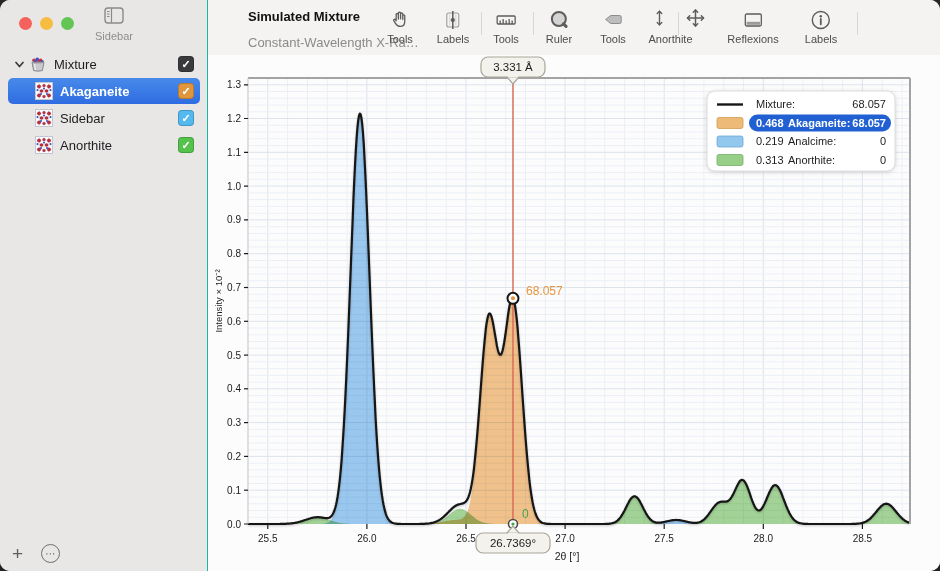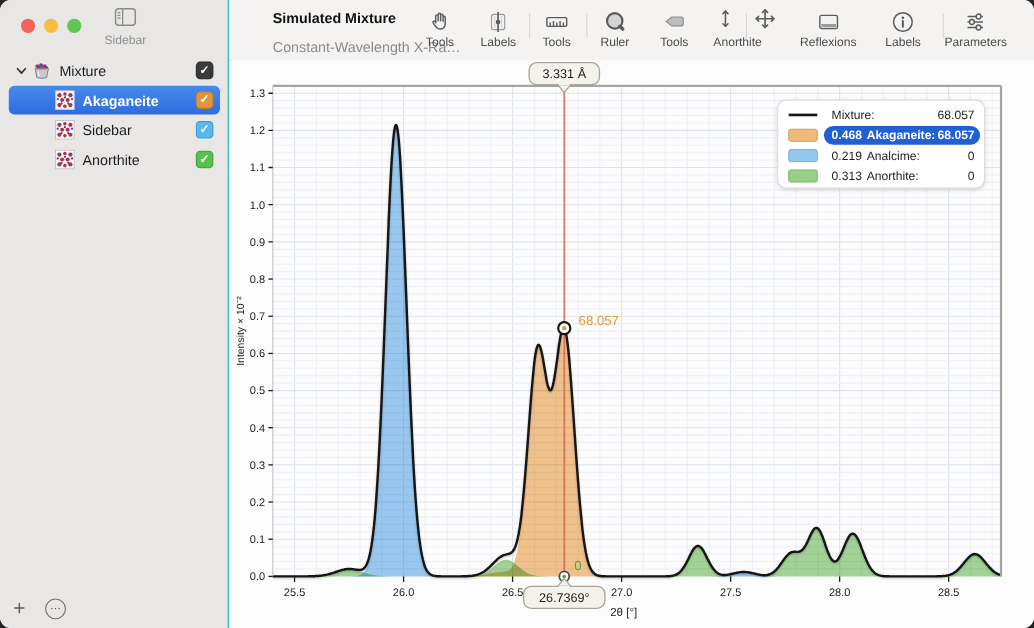--- a/index.html
+++ b/index.html
@@ -7,21 +7,21 @@
   
   .sidebar{position:absolute;left:0;top:0;width:207px;height:571px;background:#e8e7e6;border-right:3px solid #14b8a6;}
   .traffic{position:absolute;top:17px;left:19px;display:flex;gap:8px;}
   .tl{width:13px;height:13px;border-radius:50%;}
   .sidebar-toggle{position:absolute;top:7px;left:88px;width:52px;text-align:center;color:#8e8e8e;}
   .sidebar-toggle .lab{font-size:11px;margin-top:2px;}
   .tree{position:absolute;top:50px;left:0;right:0;text-align:right;}
   .row{display:flex;align-items:center;height:26px;margin:1px 7px 1px 8px;padding:0 6px;border-radius:5px;color:#1d1d1f;font-size:13px;}
   .row.sel{background:linear-gradient(#478ae9,#2f6ce2);color:#fff;font-weight:bold;}
   .row .chev{width:15px;display:flex;align-items:center;}
-  .row.lvl1{padding-left:42px;}
+  .row.lvl1{padding-left:27px;}
   .row .ticon{display:flex;align-items:center;margin-right:7px;}
   .row .lbl{flex:0 1 auto;white-space:nowrap;}
   .cb{margin-left:auto;width:16px;height:16px;border-radius:4px;display:flex;align-items:center;justify-content:center;box-shadow:inset 0 0 0 1px rgba(0,0,0,.18);}
   .cb .check{color:#fff;font-size:11px;font-weight:bold;line-height:1;}
   .sidebar-footer{position:absolute;bottom:8px;left:12px;display:flex;align-items:center;gap:18px;color:#5f5f5f;}
   .btn-add{font-size:19px;line-height:1;cursor:default;}
   .btn-more{width:17px;height:17px;border:1.4px solid #6e6e6e;border-radius:50%;display:flex;align-items:center;justify-content:center;font-size:10px;letter-spacing:.5px;line-height:1;}
   
   .content{position:absolute;left:208px;top:0;width:800px;height:571px;}
   .toolbar{position:relative;width:100%;height:55px;background:#f4f3f2;}
@@ -274,33 +274,20 @@
           <svg width="24" height="24" viewBox="0 0 24 24">
               <circle cx="12" cy="12" r="8.5" fill="none" stroke="#5c5c5c" stroke-width="1.4"></circle>
               <circle cx="12" cy="8.2" r="1.2" fill="#5c5c5c"></circle>
               <line x1="12" y1="11" x2="12" y2="16.3" stroke="#5c5c5c" stroke-width="1.8" stroke-linecap="round"></line>
             </svg>
         </div>
         <div class="tl2">Labels</div>
       </div>
       <div class="tooldiv" style="left:649px"></div>
 
-      <div class="tool" style="left:679px">
-        <div class="ic">
-          <svg width="24" height="24" viewBox="0 0 24 24" stroke="#5c5c5c" stroke-width="1.3">
-              <line x1="5" y1="7" x2="19" y2="7"></line>
-              <line x1="5" y1="12" x2="19" y2="12"></line>
-              <line x1="5" y1="17" x2="19" y2="17"></line>
-              <circle cx="15" cy="7" r="2.2" fill="#f4f3f2"></circle>
-              <circle cx="9" cy="12" r="2.2" fill="#f4f3f2"></circle>
-              <circle cx="15" cy="17" r="2.2" fill="#f4f3f2"></circle>
-            </svg>
-        </div>
-        <div class="tl2">Parameters</div>
-      </div>
     </header>
 
     <div class="chart-wrap">
       <svg id="plot" width="732" height="516" viewBox="0 0 732 516">
           <g>
             <line x1="40.0" y1="23" x2="40.0" y2="469" stroke="#ecf0f6" stroke-width="1"></line>
             <line x1="59.8" y1="23" x2="59.8" y2="469" stroke="#dde3ec" stroke-width="1"></line>
             <line x1="79.6" y1="23" x2="79.6" y2="469" stroke="#ecf0f6" stroke-width="1"></line>
             <line x1="99.5" y1="23" x2="99.5" y2="469" stroke="#ecf0f6" stroke-width="1"></line>
             <line x1="119.3" y1="23" x2="119.3" y2="469" stroke="#ecf0f6" stroke-width="1"></line>

